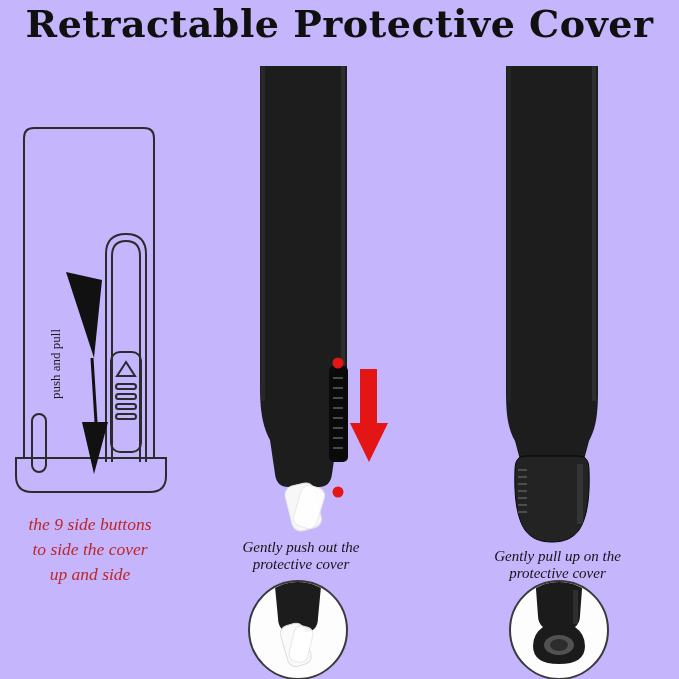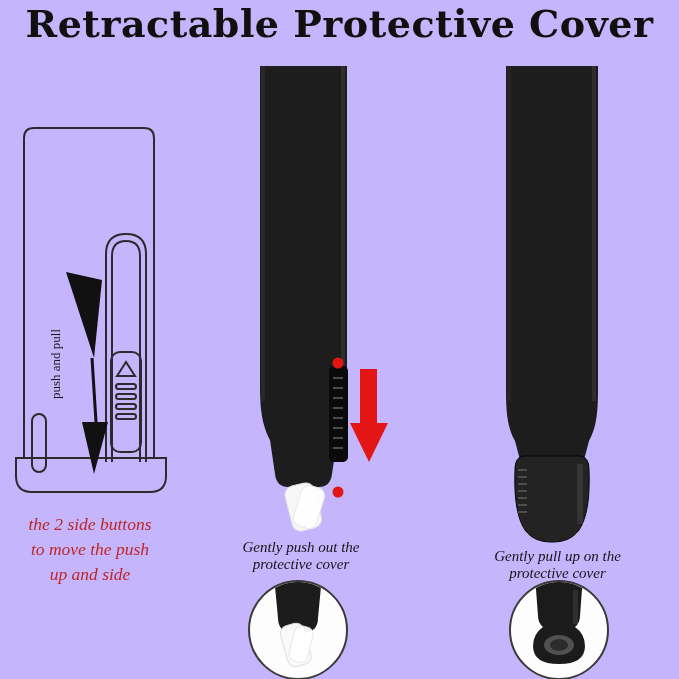--- a/index.html
+++ b/index.html
@@ -62,22 +62,22 @@
     </g>
     <g fill="#111111">
       <polygon points="58,150 94,158 86,236"></polygon>
       <path d="M84,236 L88,300" stroke="#111111" stroke-width="3"></path>
       <polygon points="74,300 100,300 86,352"></polygon>
     </g>
     <text x="52" y="242" transform="rotate(-90 52 242)" text-anchor="middle" font-size="13" fill="#1a1a1a" font-family="Liberation Serif, serif">push and pull</text>
   </svg>
 
   <div class="red-caption">
-    <div>the 2 side buttons</div>
-    <div>to move the push</div>
+    <div>the 9 side buttons</div>
+    <div>to side the cover</div>
     <div>up and side</div>
   </div>
 
   <svg class="pen-svg pen-mid" width="165" height="470" viewBox="0 0 165 470">
     <path fill="#1d1d1d" d="M30,0 H117 V320 C117,350 113,362 107,374 L102,408 C101,417 96,421 89,421 H58 C51,421 46,417 45,408 L40,374 C34,362 30,350 30,320 Z"></path>
     <rect x="31" y="0" width="4" height="335" fill="#ffffff" opacity="0.05"></rect>
     <rect x="111" y="0" width="4" height="335" fill="#ffffff" opacity="0.08"></rect>
     <g>
       <rect x="99" y="300" width="19" height="96" rx="5" fill="#0a0a0a"></rect>
       <g stroke="#4a4a4a" stroke-width="2">

